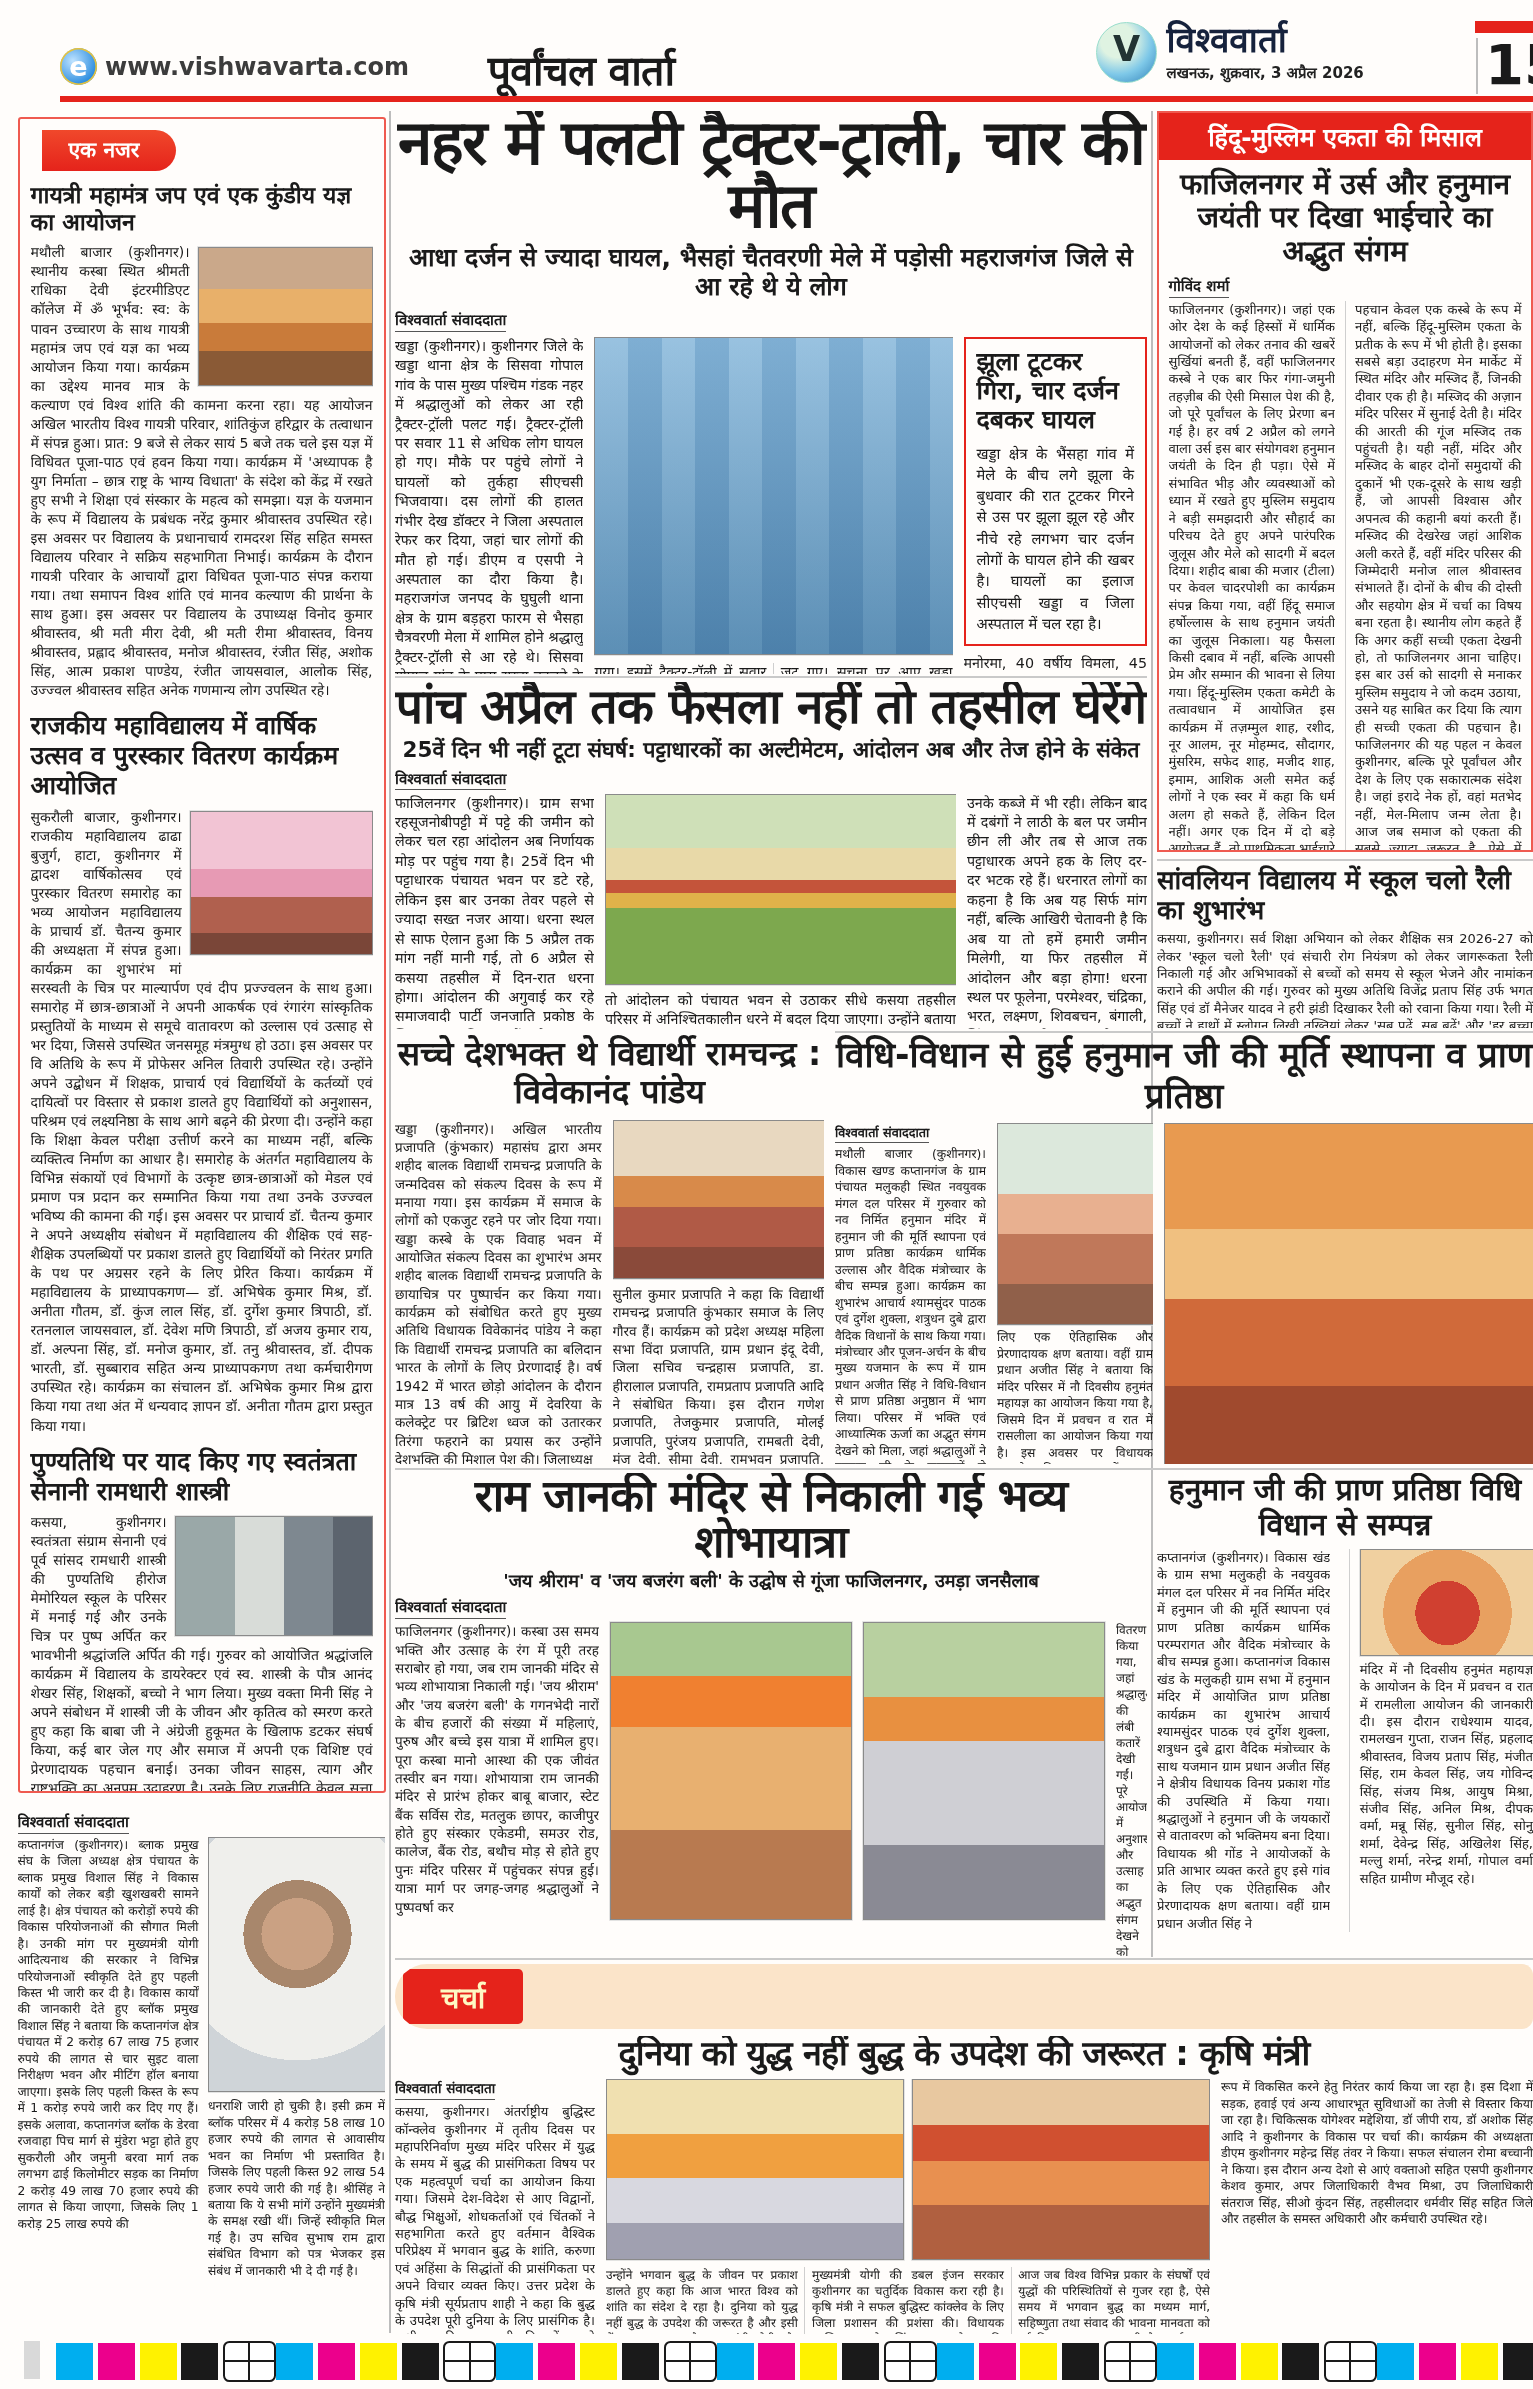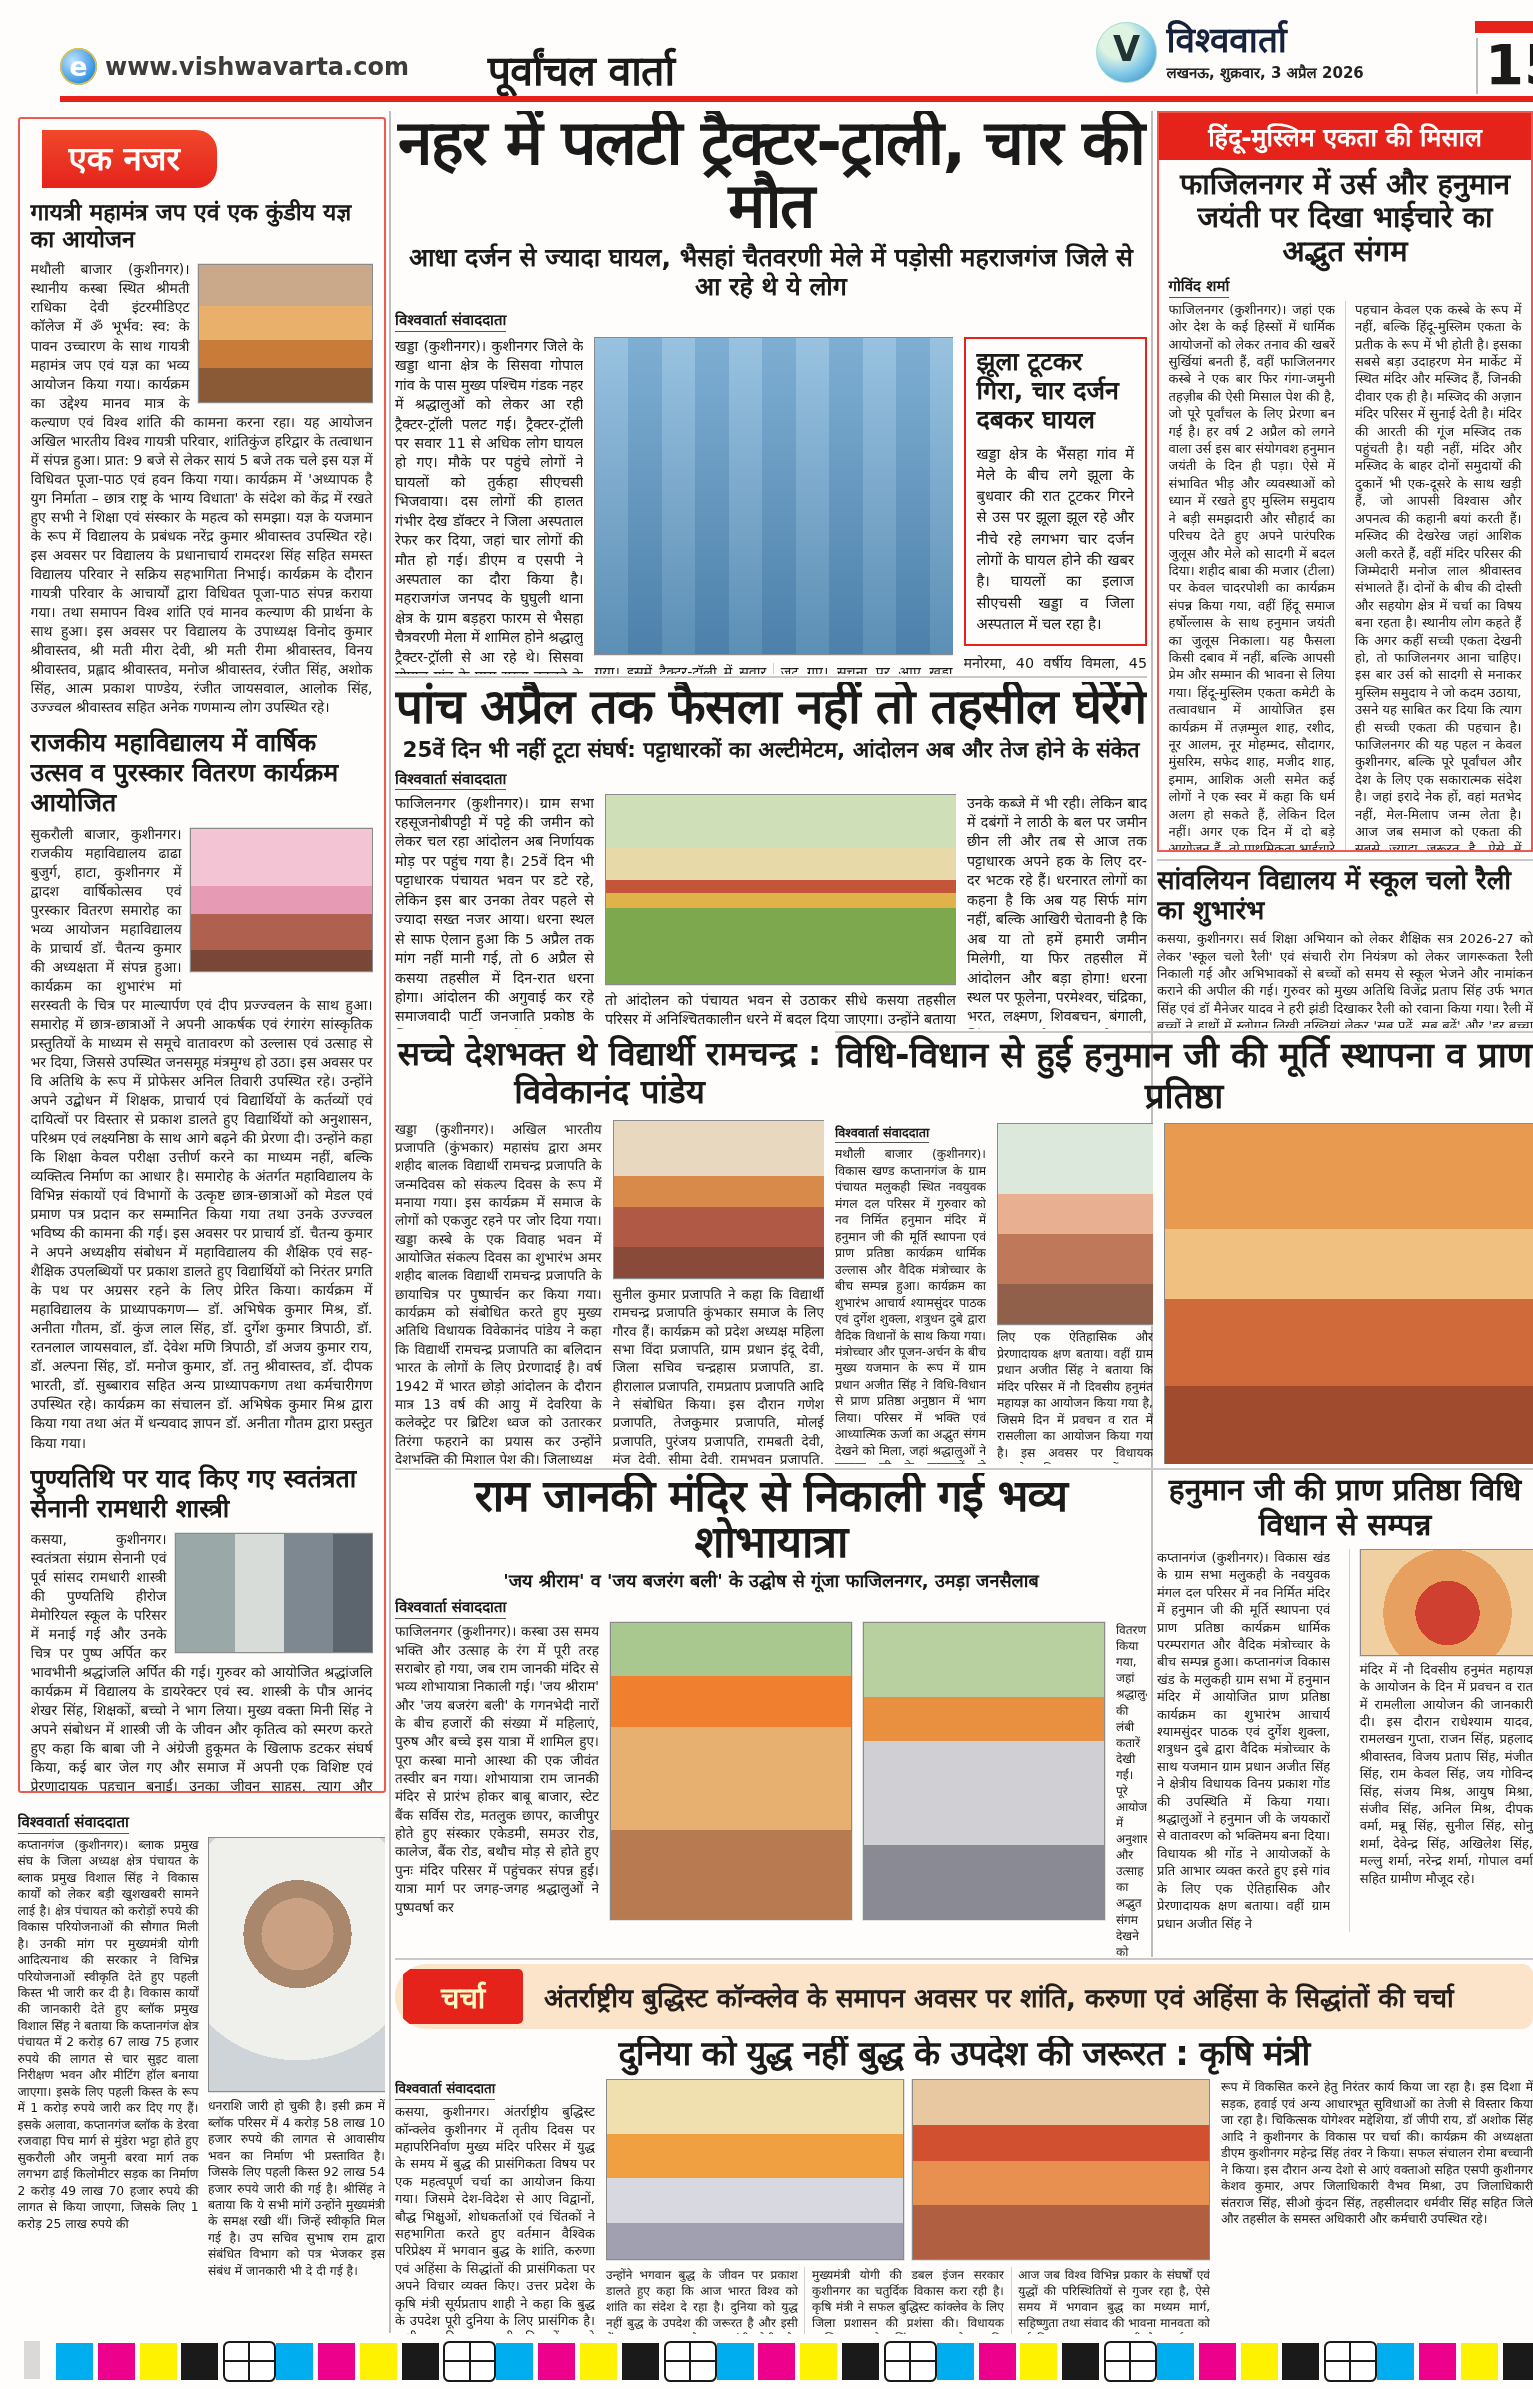--- a/index.html
+++ b/index.html
@@ -14,21 +14,21 @@
   .logo-globe{width:59px;height:59px;border-radius:50%;background:radial-gradient(circle at 35% 30%,#dff3e2 0 30%,#7ec8e8 60%,#2e7fb8);border:1.6px solid #9dc;position:relative;}
   .logo-globe:before{content:"V";position:absolute;left:0;right:0;top:6.4px;text-align:center;font-size:35px;font-weight:800;color:#233;}
   .brand-name{font-size:35px;font-weight:800;color:#16223c;line-height:1;}
   .edition{font-size:15px;font-weight:bold;color:#222;margin-top:4.8px;}
   .pageno{font-size:56px;font-weight:800;line-height:1;}
   .redrule{background:#e5231b;}
   .vline{background:#bdbdbd;width:1.6px;}
   .hline{background:#c9c9c9;height:1.6px;}
   
   .ekbox{border:2px solid #ef5a50;border-radius:3.2px;padding:11px 11px 4.8px 11px;overflow:hidden;}
-  .eknajar-banner{display:inline-block;background:linear-gradient(180deg,#f0482b,#e5231b);color:#fff;font-size:33px;font-weight:800;padding:4.8px 37px 8px 27px;border-radius:0 20.7px 20.7px 0;position:relative;margin-left:11px;}
+  .eknajar-banner{display:inline-block;background:linear-gradient(180deg,#f0482b,#e5231b);color:#fff;font-size:21px;font-weight:800;padding:4.8px 37px 8px 27px;border-radius:0 20.7px 20.7px 0;position:relative;margin-left:11px;}
   .eknajar-banner:before{content:"";position:absolute;left:-11px;top:0;width:20.7px;height:100%;background:#f47b20;border-radius:4.8px;z-index:-1;}
   .unitybox{border:2px solid #ef5a50;overflow:hidden;}
   .unity-banner{background:#e5231b;color:#fff;text-align:center;font-size:25px;font-weight:800;padding:6.4px 3.2px;}
   .alert-box{border:2.4px solid #e5231b;padding:9.5px 11px;overflow:hidden;}
   .alert-box h3{margin:0 0 8px 0;font-size:25px;font-weight:800;line-height:1.15;}
   .alert-box p{margin:0;font-size:14.7px;line-height:1.45;}
   .charcha-bar{background:#fbe4c9;border-radius:32px 11px 11px 32px;display:flex;align-items:center;gap:20.7px;overflow:hidden;}
   .charcha-label{background:#e5231b;color:#fef9c3;font-size:29px;font-weight:800;padding:8px 38px;border-radius:4.8px;margin-left:8px;}
   .charcha-text{font-size:26px;font-weight:800;color:#241f1c;}
   
@@ -222,21 +222,20 @@
       <div class="cell bt-s jtxt" style="width:50%;">कप्तानगंज (कुशीनगर)। विकास खंड के ग्राम सभा मलुकही के नवयुवक मंगल दल परिसर में नव निर्मित मंदिर में हनुमान जी की मूर्ति स्थापना एवं प्राण प्रतिष्ठा कार्यक्रम धार्मिक परम्परागत और वैदिक मंत्रोच्चार के बीच सम्पन्न हुआ। कप्तानगंज विकास खंड के मलुकही ग्राम सभा में हनुमान मंदिर में आयोजित प्राण प्रतिष्ठा कार्यक्रम का शुभारंभ आचार्य श्यामसुंदर पाठक एवं दुर्गेश शुक्ला, शत्रुधन दुबे द्वारा वैदिक मंत्रोच्चार के साथ यजमान ग्राम प्रधान अजीत सिंह ने क्षेत्रीय विधायक विनय प्रकाश गोंड की उपस्थिति में किया गया। श्रद्धालुओं ने हनुमान जी के जयकारों से वातावरण को भक्तिमय बना दिया। विधायक श्री गोंड ने आयोजकों के प्रति आभार व्यक्त करते हुए इसे गांव के लिए एक ऐतिहासिक और प्रेरणादायक क्षण बताया। वहीं ग्राम प्रधान अजीत सिंह ने</div>
       <div class="cell" style="width:50%;border-left:0.8px solid #cfcfcf;padding-left:9.5px;">
         <div class="photo ph-hanuman" style="width:100%;height:105px;"></div>
         <p class="bt-s jtxt" style="margin:4.8px 0 0 0;">मंदिर में नौ दिवसीय हनुमंत महायज्ञ के आयोजन के दिन में प्रवचन व रात में रामलीला आयोजन की जानकारी दी। इस दौरान राधेश्याम यादव, रामलखन गुप्ता, राजन सिंह, प्रहलाद श्रीवास्तव, विजय प्रताप सिंह, मंजीत सिंह, राम केवल सिंह, जय गोविन्द सिंह, संजय मिश्र, आयुष मिश्रा, संजीव सिंह, अनिल मिश्र, दीपक वर्मा, मन्नू सिंह, सुनील सिंह, सोनु शर्मा, देवेन्द्र सिंह, अखिलेश सिंह, मल्लु शर्मा, नरेन्द्र शर्मा, गोपाल वर्मा सहित ग्रामीण मौजूद रहे।</p>
       </div>
     </div>
   </section>
 
   <div class="abs charcha-bar" style="left:395px;top:1964px;width:1138px;height:65px;">
     <span class="charcha-label">चर्चा</span>
-    <span class="charcha-text">अंतर्राष्ट्रीय बुद्धिस्ट कॉन्क्लेव के समापन अवसर पर शांति, करुणा एवं अहिंसा के सिद्धांतों की चर्चा</span>
   </div>
 
   <section class="abs" style="left:395px;top:2036px;width:1138px;height:298px;overflow:hidden;">
     <h1 class="h-band" style="font-size:34px;">दुनिया को युद्ध नहीं बुद्ध के उपदेश की जरूरत : कृषि मंत्री</h1>
     <div class="row" style="margin-top:8px;">
       <div class="cell" style="width:200px;">
         <div style="margin:0 0 3.2px 0;"><span class="byline" style="font-size:13.5px;">विश्ववार्ता संवाददाता</span></div>
         <p class="bt-s jtxt" style="margin:0;">कसया, कुशीनगर। अंतर्राष्ट्रीय बुद्धिस्ट कॉन्क्लेव कुशीनगर में तृतीय दिवस पर महापरिनिर्वाण मुख्य मंदिर परिसर में युद्ध के समय में बुद्ध की प्रासंगिकता विषय पर एक महत्वपूर्ण चर्चा का आयोजन किया गया। जिसमे देश-विदेश से आए विद्वानों, बौद्ध भिक्षुओं, शोधकर्ताओं एवं चिंतकों ने सहभागिता करते हुए वर्तमान वैश्विक परिप्रेक्ष्य में भगवान बुद्ध के शांति, करुणा एवं अहिंसा के सिद्धांतों की प्रासंगिकता पर अपने विचार व्यक्त किए। उत्तर प्रदेश के कृषि मंत्री सूर्यप्रताप शाही ने कहा कि बुद्ध के उपदेश पूरी दुनिया के लिए प्रासंगिक है। कुशीनगर की पहचान पूरी दुनिया में बुद्ध से है।</p>
       </div>
       <div class="cell" style="width:604px;">

